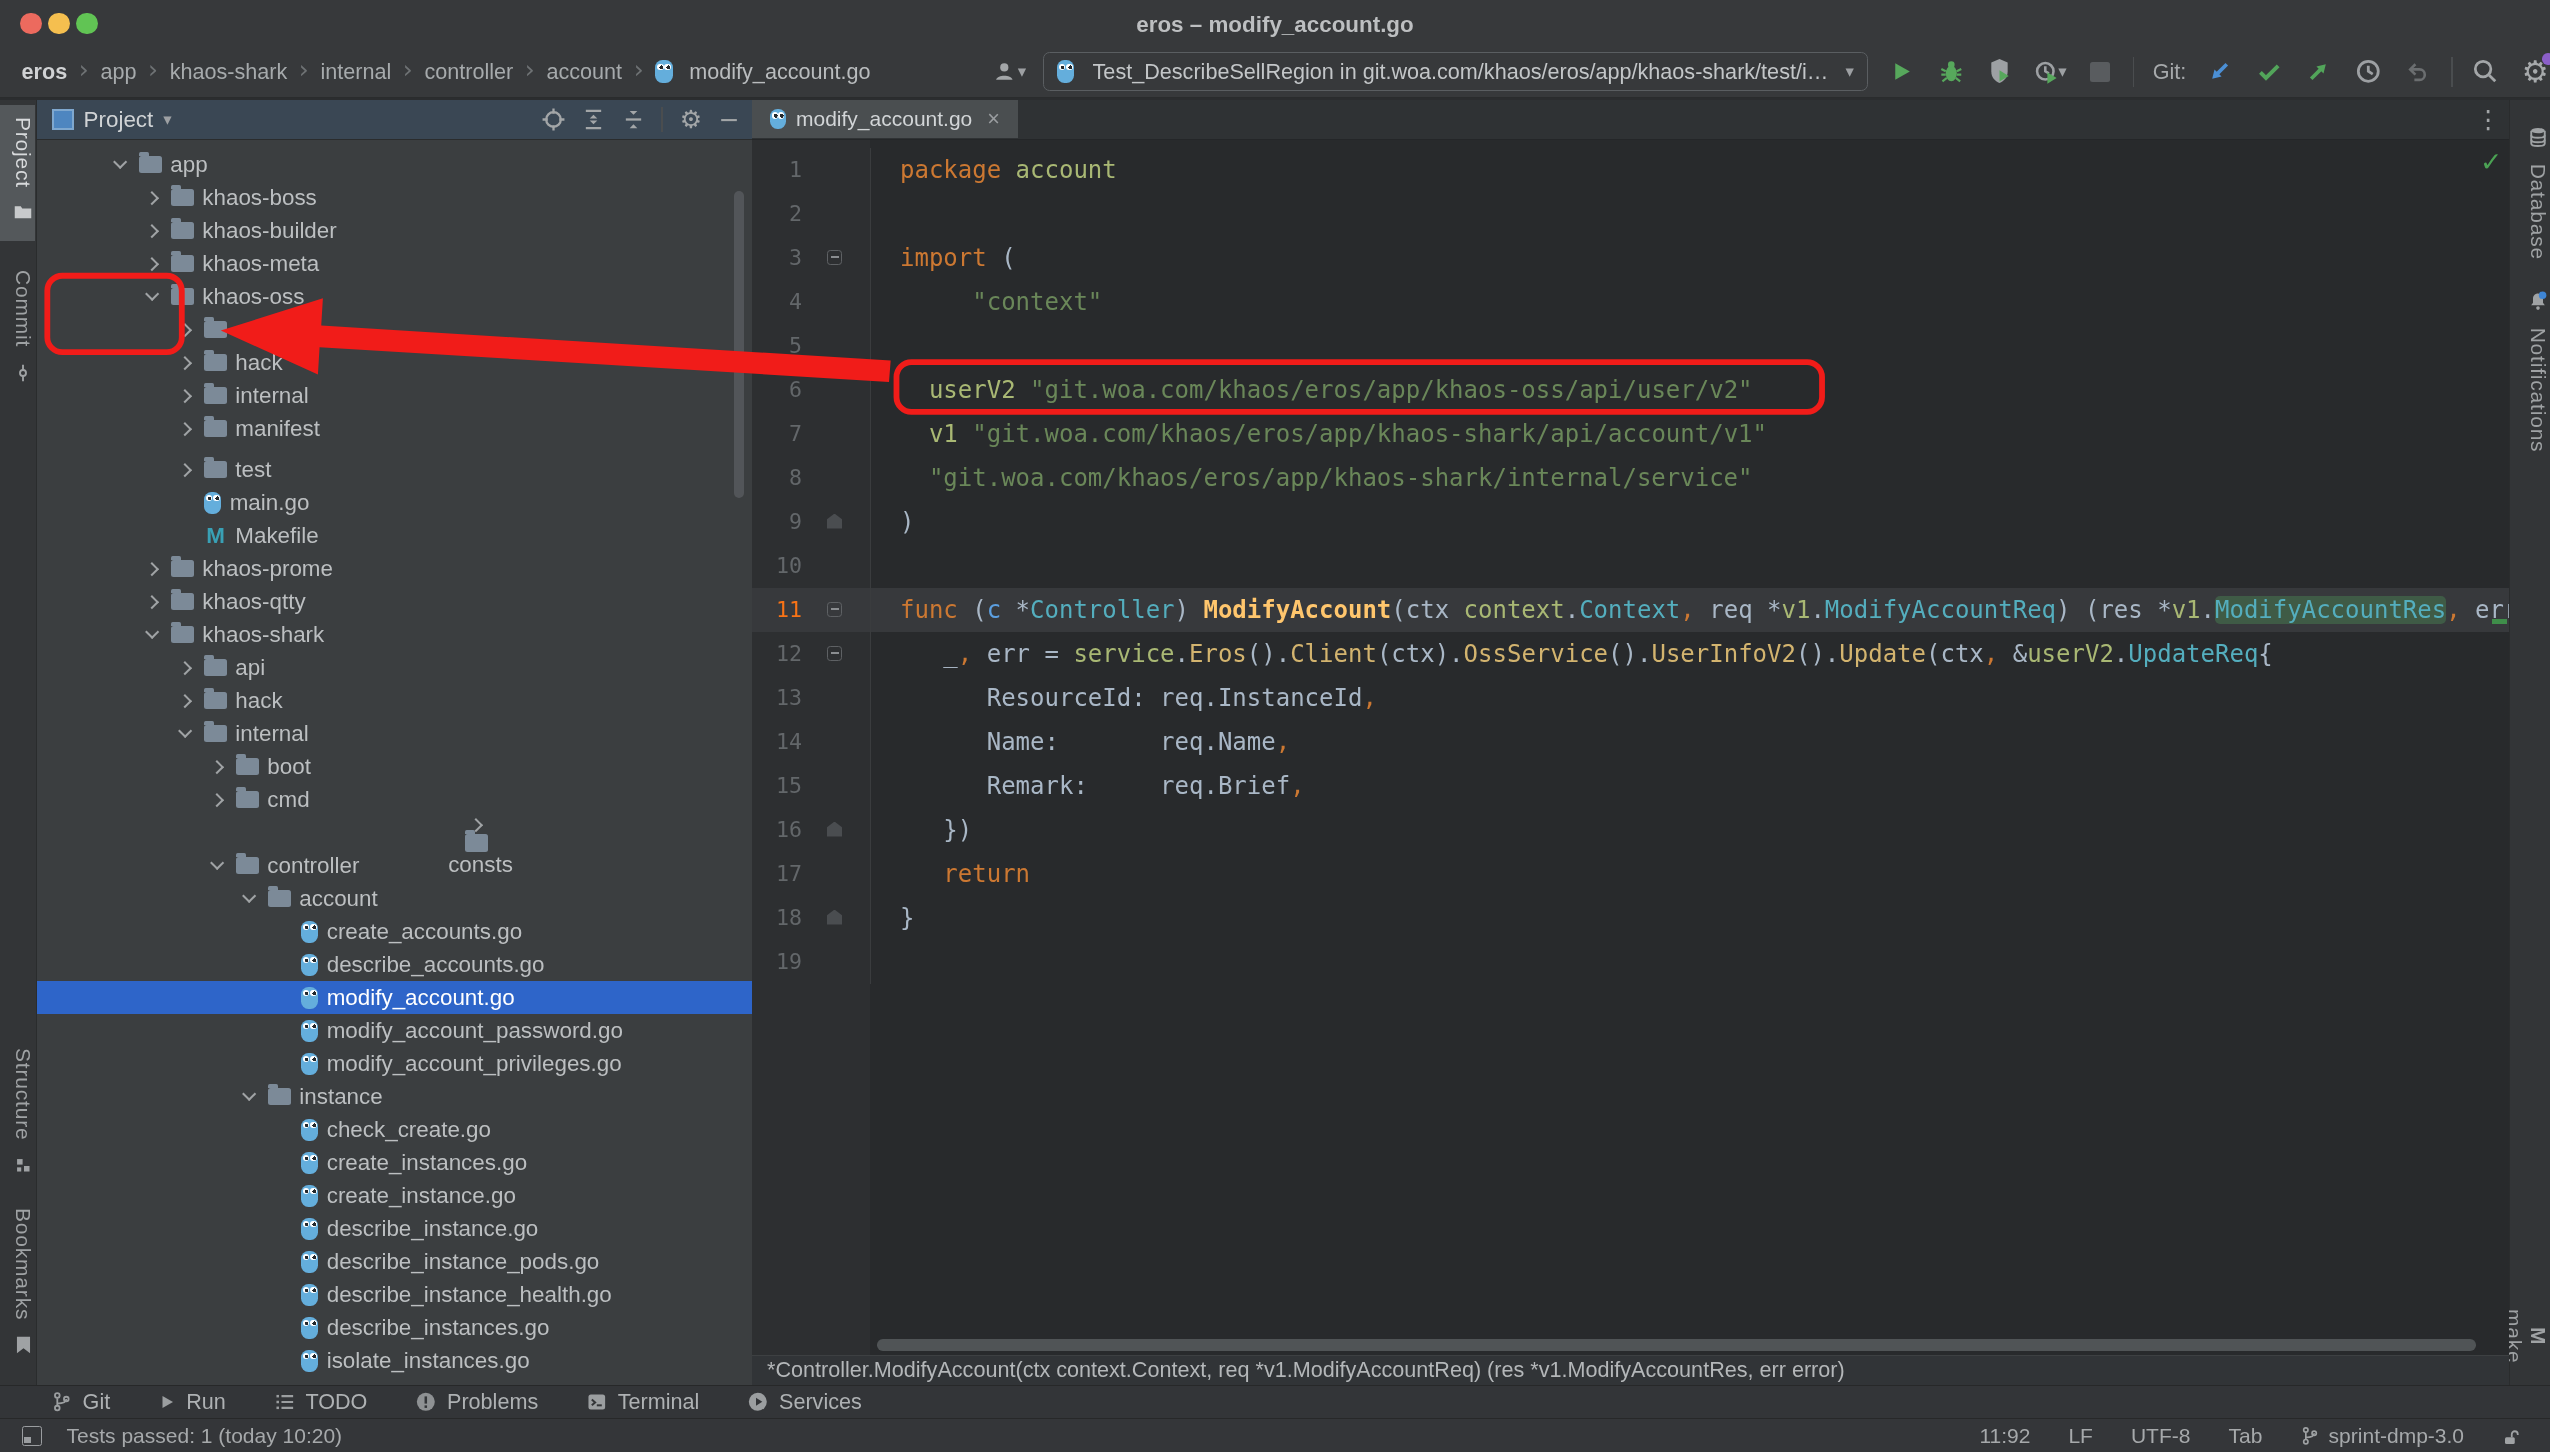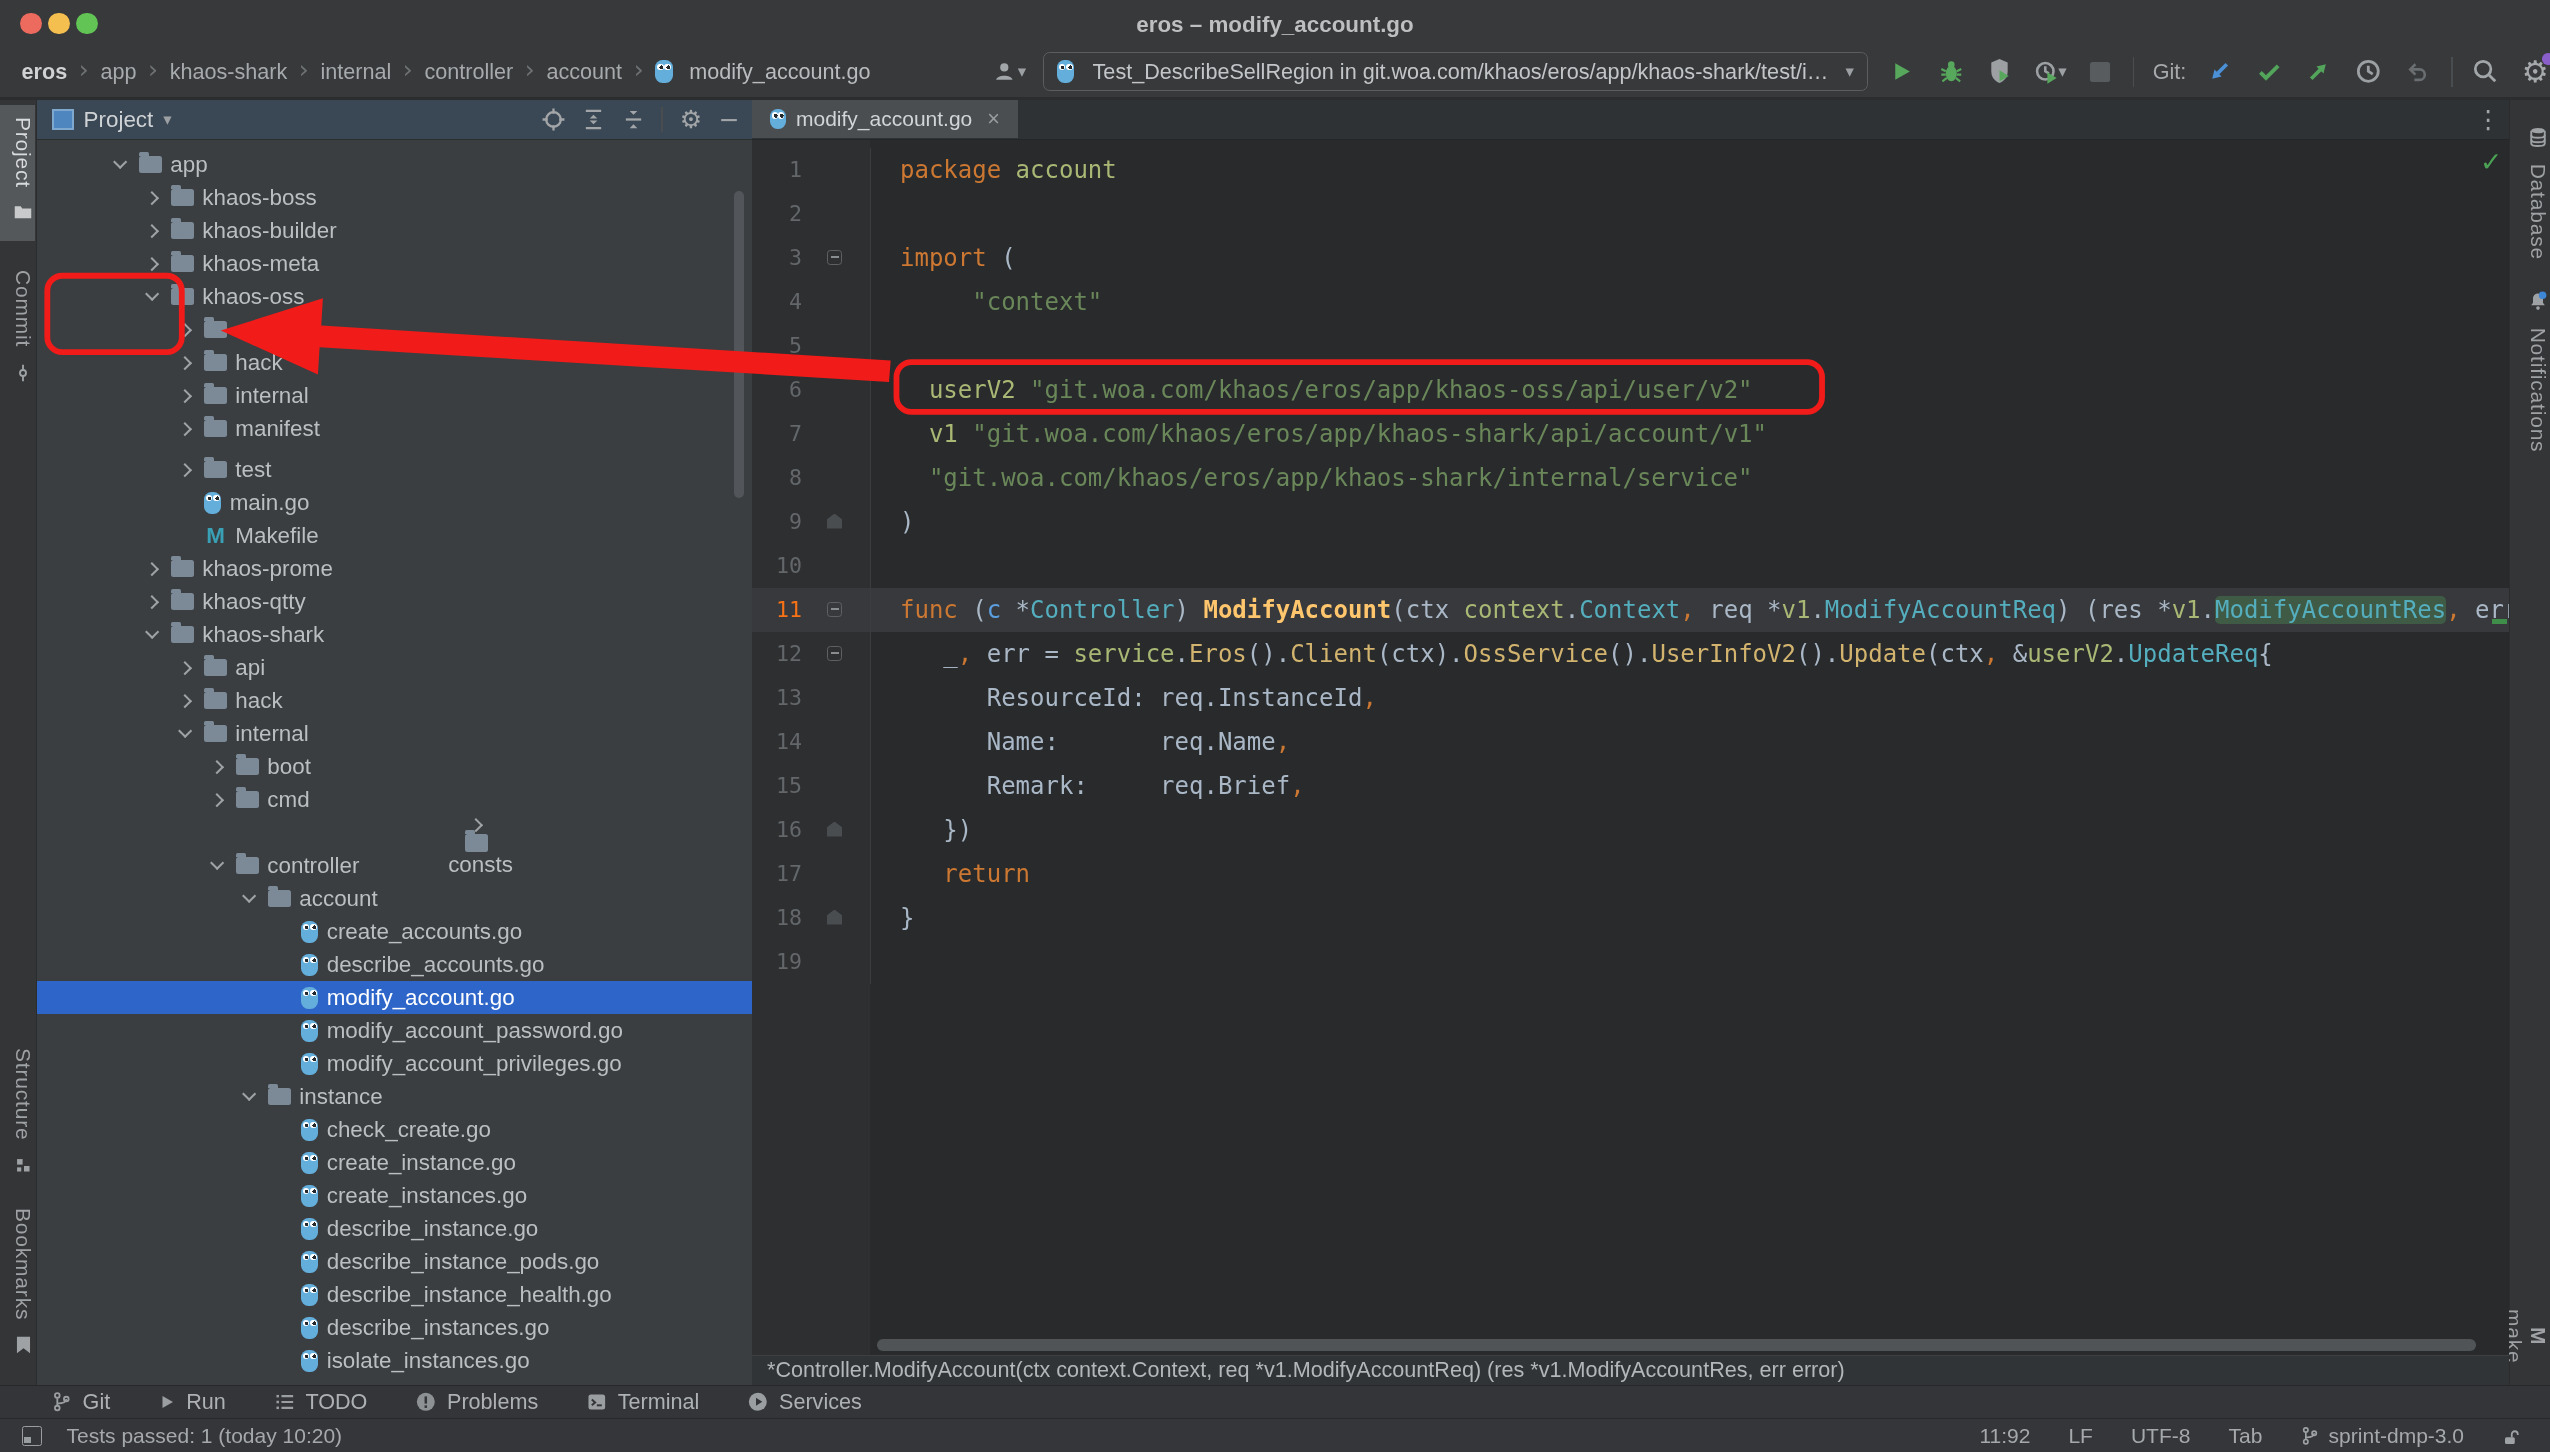--- a/index.html
+++ b/index.html
@@ -455,26 +455,26 @@
         <span class="tlabel">instance</span>
       </div>
       <div class="trow" style="padding-left: 236px;">
         <span class="chev"></span>
         <span class="gopher"></span>
         <span class="tlabel">check_create.go</span>
       </div>
       <div class="trow" style="padding-left: 236px;">
         <span class="chev"></span>
         <span class="gopher"></span>
+        <span class="tlabel">create_instances.go</span>
+      </div>
+      <div class="trow" style="padding-left: 236px;">
+        <span class="chev"></span>
+        <span class="gopher"></span>
         <span class="tlabel">create_instance.go</span>
-      </div>
-      <div class="trow" style="padding-left: 236px;">
-        <span class="chev"></span>
-        <span class="gopher"></span>
-        <span class="tlabel">create_instances.go</span>
       </div>
       <div class="trow" style="padding-left: 236px;">
         <span class="chev"></span>
         <span class="gopher"></span>
         <span class="tlabel">describe_instance.go</span>
       </div>
       <div class="trow" style="padding-left: 236px;">
         <span class="chev"></span>
         <span class="gopher"></span>
         <span class="tlabel">describe_instance_pods.go</span>

